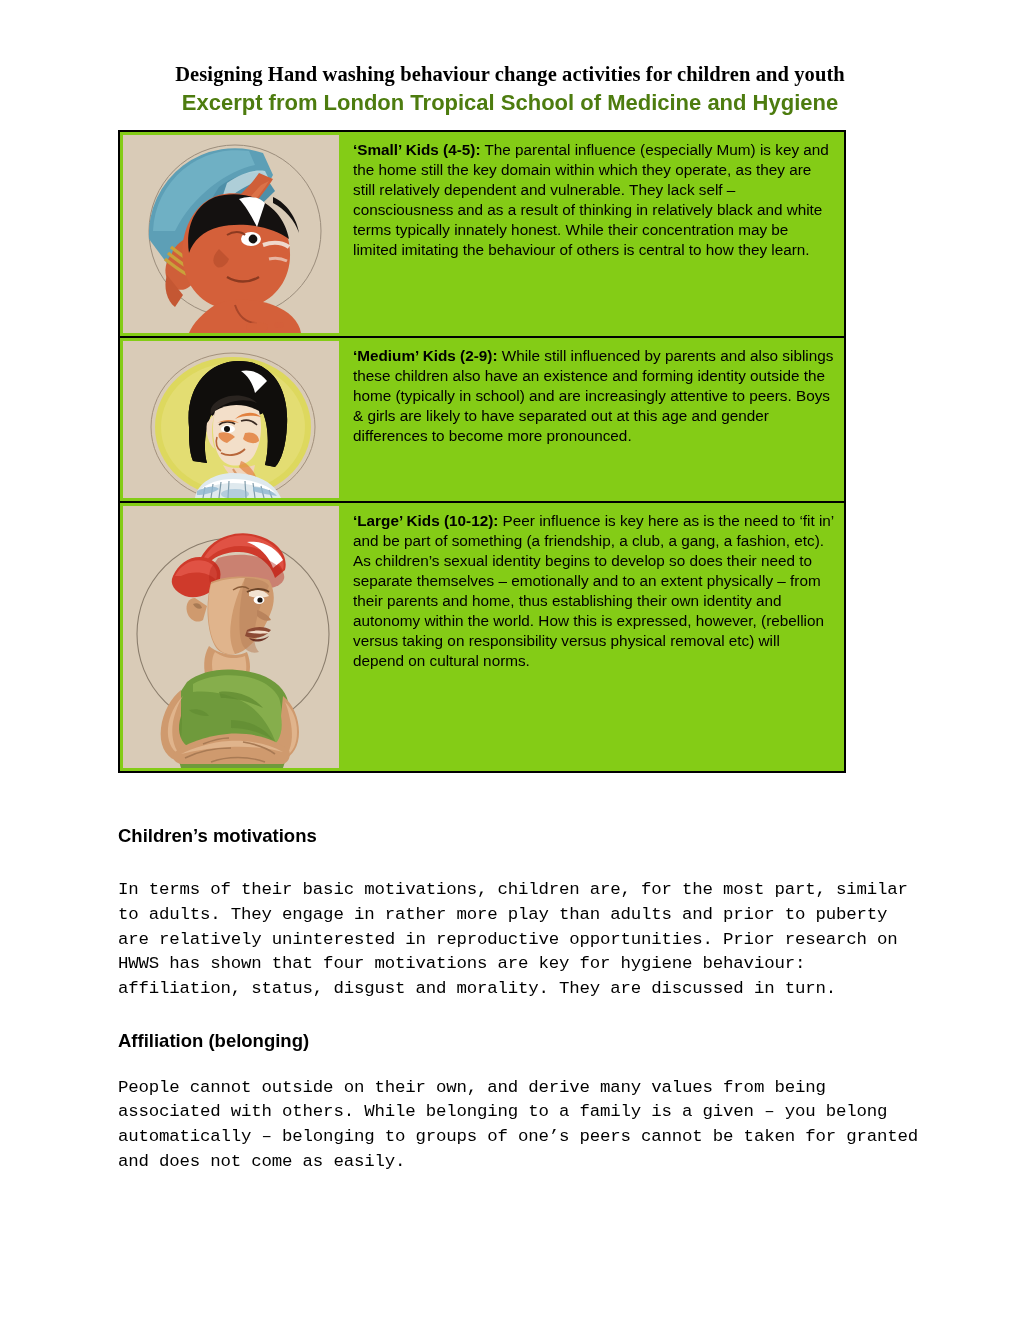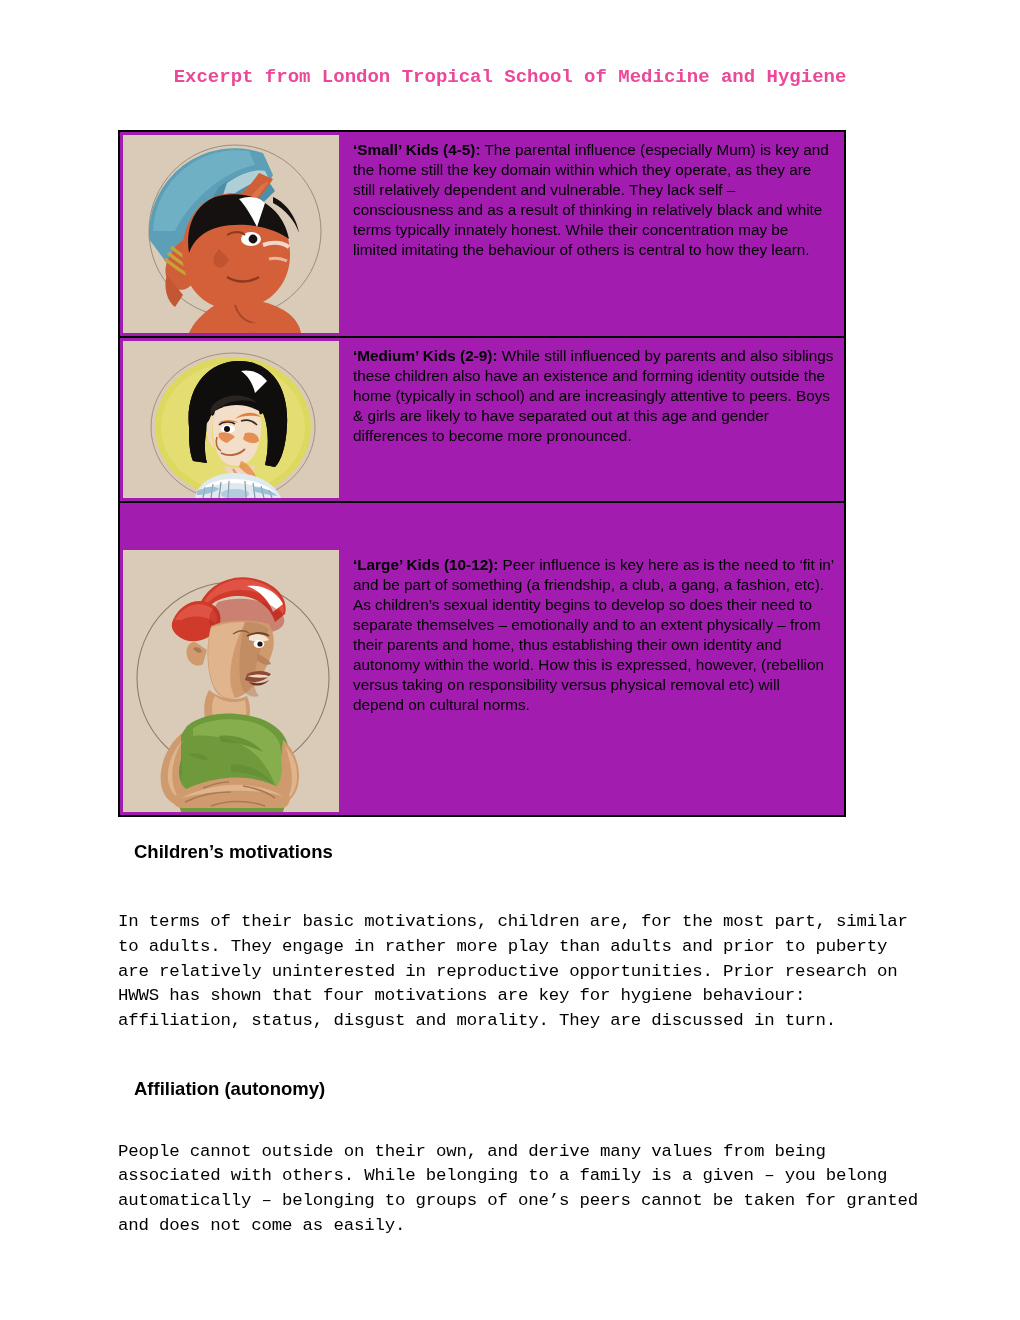--- a/index.html
+++ b/index.html
@@ -23,46 +23,46 @@
   }
   .doc-title {
     font-family: "Liberation Serif", serif;
     font-weight: bold;
     font-size: 20.5px;
     color: #000000;
     line-height: 1.18;
     letter-spacing: 0.1px;
   }
   .doc-subtitle {
-    font-family: Liberation Mono, monospace;
-    font-weight: bold;
-    font-size: 19px;
-    color: #ec4899;
+    font-family: Liberation Sans, sans-serif;
+    font-weight: bold;
+    font-size: 22px;
+    color: #4d7c0f;
     line-height: 1.2;
     margin-top: 4px;
   }
 
   
   .kids-table {
     position: absolute;
     left: 118px;
     top: 130px;
     width: 728px;
     border: 2px solid #000000;
     border-collapse: collapse;
-    background: #a21caf;
+    background: #84cc16;
     box-sizing: border-box;
   }
   .kids-row {
     display: flex;
     align-items: flex-start;
     border-bottom: 2px solid #000000;
     box-sizing: border-box;
   }
-  .kids-row:last-child { border-bottom: none; margin-top: 44px; }
+  .kids-row:last-child { border-bottom: none; }
 
   .cell-img {
     width: 222px;
     flex: 0 0 222px;
     padding: 3px 0 3px 3px;
     box-sizing: border-box;
   }
   .cell-txt {
     flex: 1 1 auto;
     padding: 8px 10px 8px 11px;
@@ -93,37 +93,38 @@
     position: absolute;
     left: 118px;
     top: 824px;
     width: 800px;
   }
   .h-sec {
     font-family: "Liberation Sans", sans-serif;
     font-weight: bold;
     font-size: 18.5px;
     line-height: 1.25;
-    margin: 16px;
+    margin: 0;
   }
   .p-body {
     font-family: Liberation Mono, monospace;
     font-size: 17.4px;
     line-height: 1.42;
     margin: 0;
     letter-spacing: -0.18px;
   }
   .gap-lg { height: 31px; }
   .gap-md { height: 27px; }
   .gap-sm { height: 24px; }
 </style>
 </head>
 <body>
 
 <div class="titles">
+  <div class="doc-title">Designing Hand washing behaviour change activities for children and youth</div>
   <div class="doc-subtitle">Excerpt from London Tropical School of Medicine and Hygiene</div>
 </div>
 
 <div class="kids-table">
 
   <div class="kids-row">
     <div class="cell-img">
       <div class="illus small">
         <svg viewBox="0 0 216 198" preserveAspectRatio="xMidYMid slice" aria-hidden="true">
           <rect x="0" y="0" width="216" height="198" fill="#d9cbb7"></rect>
@@ -266,16 +267,16 @@
     </div>
   </div>
 
 </div>
 
 <div class="prose">
   <h2 class="h-sec">Children’s motivations</h2>
   <div class="gap-lg"></div>
   <p class="p-body">In terms of their basic motivations, children are, for the most part, similar to adults. They engage in rather more play than adults and prior to puberty are relatively uninterested in reproductive opportunities. Prior research on HWWS has shown that four motivations are key for hygiene behaviour: affiliation, status, disgust and morality. They are discussed in turn.</p>
   <div class="gap-md"></div>
-  <h2 class="h-sec">Affiliation (autonomy)</h2>
+  <h2 class="h-sec">Affiliation (belonging)</h2>
   <div class="gap-sm"></div>
   <p class="p-body">People cannot outside on their own, and derive many values from being associated with others. While belonging to a family is a given – you belong automatically – belonging to groups of one’s peers cannot be taken for granted and does not come as easily.</p>
 </div>
 
 </body></html>

